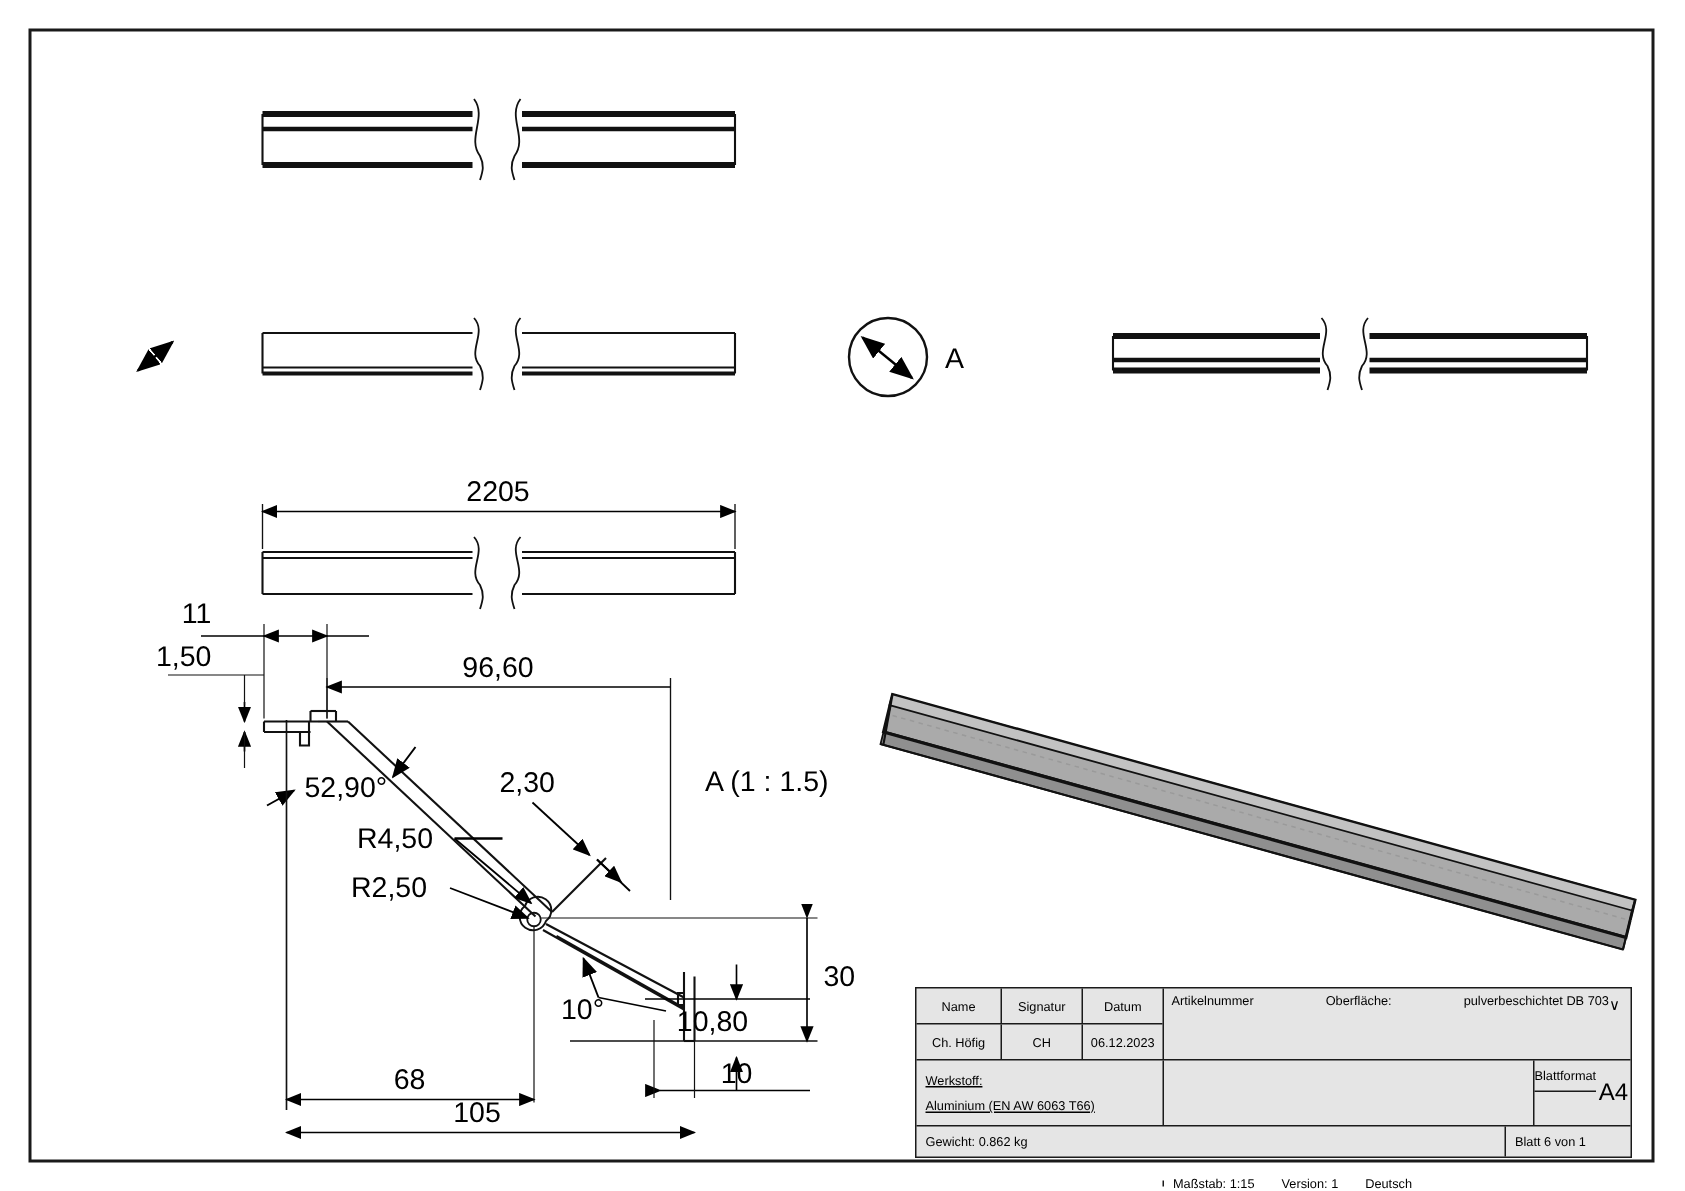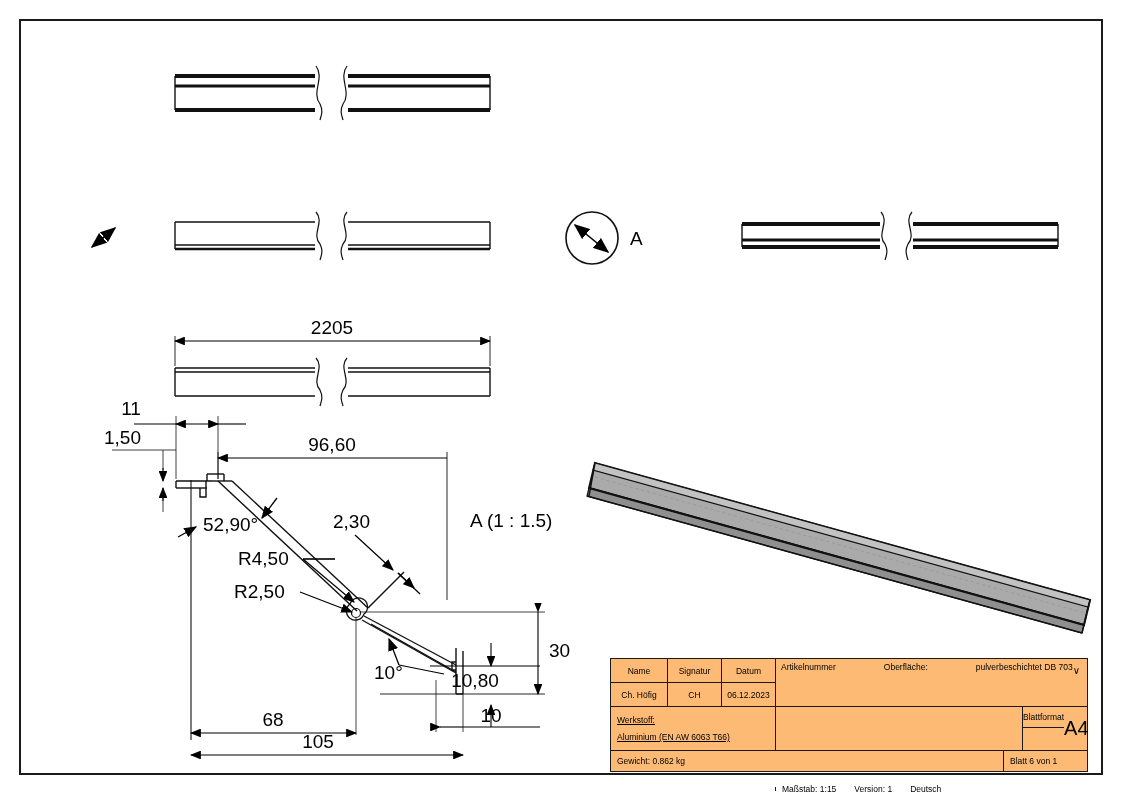--- a/index.html
+++ b/index.html
@@ -7,21 +7,21 @@
        font-family:"Liberation Sans","DejaVu Sans",sans-serif;color:#000;overflow:hidden;}
   #sheet{position:absolute;left:0;top:0;width:1123px;height:794px;background:#fff;}
   #frame{position:absolute;left:19px;top:19px;width:1084px;height:756px;
          border:2px solid #1a1a1a;box-sizing:border-box;}
   svg{position:absolute;left:0;top:0;width:1123px;height:794px;overflow:visible;}
   .dimtxt{font-size:19px;fill:#000;font-family:"Liberation Sans",sans-serif;}
   .lbl{font-size:19px;fill:#000;font-family:"Liberation Sans",sans-serif;}
 
   
   #titleblock{position:absolute;left:610px;top:658px;width:478px;height:114px;
-              border:1px solid #1a1a1a;box-sizing:border-box;background:#fdba74;
+              border:1px solid #1a1a1a;box-sizing:border-box;background:#e5e5e5;
               display:flex;flex-direction:column;font-size:8.5px;}
   .tb-row{display:flex;width:100%;box-sizing:border-box;}
   .tb-rowA{height:48px;border-bottom:1px solid #1a1a1a;}
   .tb-rowB{height:44px;border-bottom:1px solid #1a1a1a;}
   .tb-rowC{height:20px;}
   .tb-cell{box-sizing:border-box;padding:2px 4px;display:flex;align-items:center;}
   .ctr{justify-content:center;}
   .bl{border-left:1px solid #1a1a1a;}
   .persons{width:164px;display:flex;flex-direction:column;}
   .persons .pr{display:flex;height:24px;}
@@ -30,21 +30,21 @@
   .artbox{flex:1;display:flex;flex-direction:row;padding:3px 5px 0 5px;box-sizing:border-box;}
   .artline1{display:flex;gap:48px;font-size:8.5px;}
   .artnum{font-size:21px;letter-spacing:.2px;margin-top:1px;display:flex;align-items:flex-start;}
   .vsym{font-size:10px;line-height:1;margin-top:3px;margin-right:1px;}
   .werk{width:164px;flex-direction:column;justify-content:center;align-items:flex-start;
         padding-left:6px;box-sizing:border-box;display:flex;gap:7px;text-decoration:underline;}
   .midblank{flex:1;}
   .bfmt{width:64px;display:flex;flex-direction:row;}
   .bfmt .t{height:20px;display:flex;align-items:center;justify-content:center;
            border-bottom:1px solid #1a1a1a;font-size:8.5px;}
-  .bfmt .v{flex:1;display:flex;align-items:center;justify-content:center;font-size:20px;}
+  .bfmt .v{flex:1;display:flex;align-items:center;justify-content:center;font-size:16px;}
   .gew{width:164px;display:flex;align-items:center;padding-left:6px;box-sizing:border-box;}
   .scalebox{width:228px;display:flex;align-items:center;gap:18px;padding-left:6px;box-sizing:border-box;margin-top:36px;}
   .blatt{flex:1;display:flex;align-items:center;padding-left:6px;box-sizing:border-box;}
 </style>
 </head>
 <body>
 
 <div id="sheet">
   <div id="frame"></div>
 

